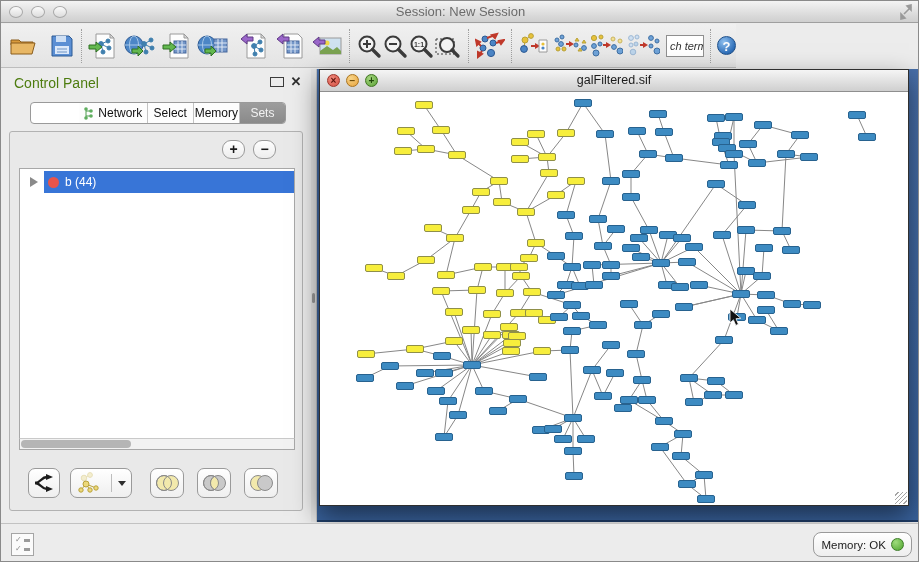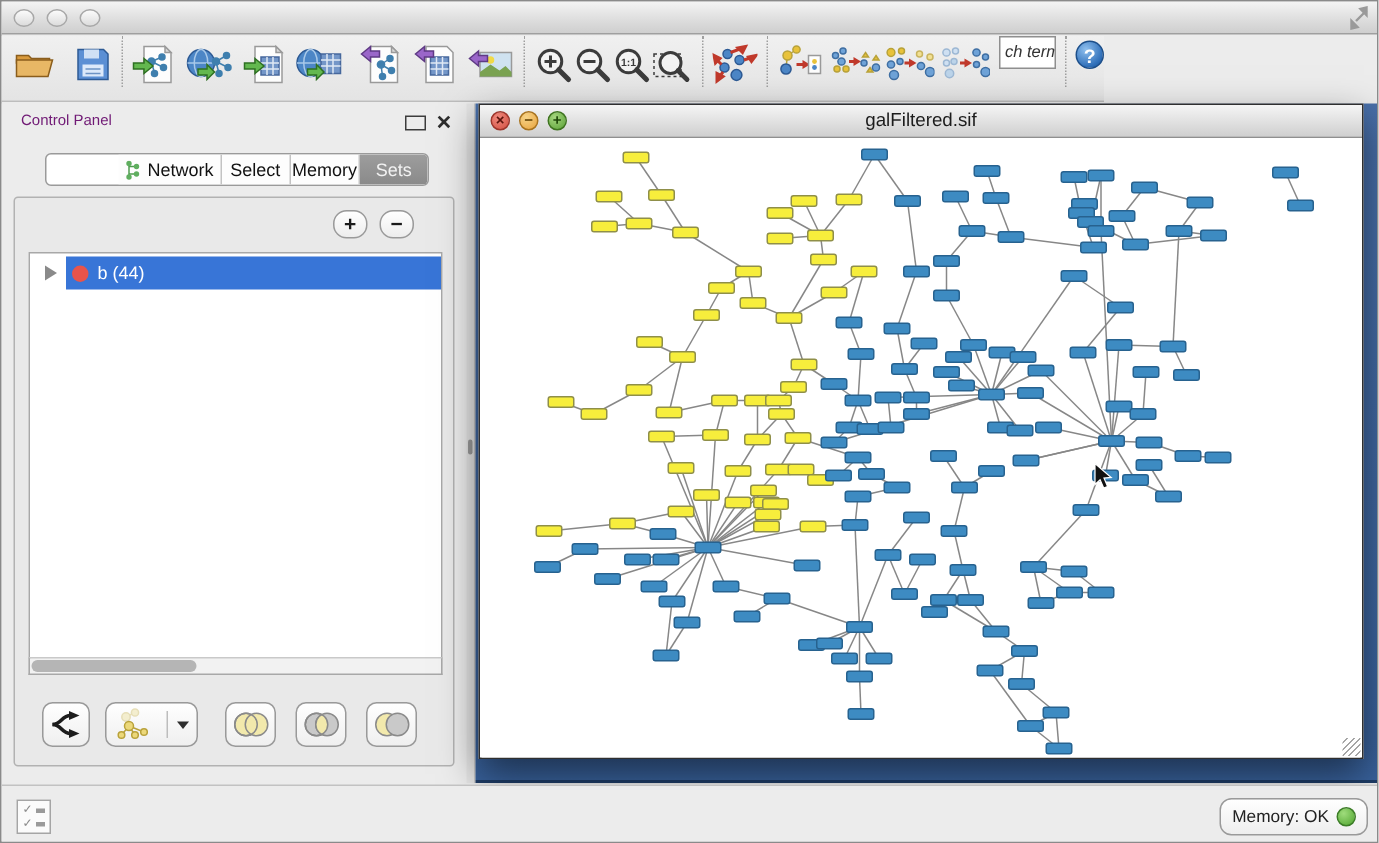--- a/index.html
+++ b/index.html
@@ -7,32 +7,32 @@
   .app{position:relative;width:919px;height:562px;overflow:hidden;background:#ececec;border:1px solid #8a8a8a;}
   
   .titlebar{position:absolute;left:0;top:0;width:919px;height:22px;
     background:linear-gradient(#f4f4f4,#d9d9d9 70%,#cfcfcf);border-bottom:1px solid #9f9f9f;}
   .traffic{position:absolute;top:5px;left:8px;display:flex;gap:8px;}
   .tl{width:12px;height:12px;border-radius:50%;border:1px solid #a8a8a8;background:linear-gradient(#fbfbfb,#dcdcdc);}
   .main-title{position:absolute;left:0;right:0;top:3px;text-align:center;font-size:13px;color:#6b6b6b;}
   .win-expand{position:absolute;right:6px;top:3px;width:16px;height:16px;}
   
   .toolbar{position:absolute;left:0;top:23px;width:735px;height:44px;background:linear-gradient(#f0f0f0,#e4e4e4);
-    border-bottom:1px solid #bdbdbd;display:flex;align-items:flex-start;}
+    border-bottom:1px solid #bdbdbd;display:flex;align-items:center;}
   .tb-btn{width:38px;height:38px;border:none;background:transparent;display:flex;align-items:center;justify-content:center;padding:0;}
   .tb-sep{width:1px;height:34px;border-left:1px dotted #9f9f9f;margin:0 6px;}
   .search-box{width:50px;height:22px;border:1px solid #8f8f8f;background:#fff;font-style:italic;font-size:11px;
     color:#333;padding:2px 3px;overflow:hidden;white-space:nowrap;line-height:17px;}
   .help-btn{width:24px;height:24px;border:none;background:transparent;display:flex;align-items:center;justify-content:center;padding:0;}
   .help-circle{width:19px;height:19px;border-radius:50%;background:radial-gradient(circle at 35% 30%,#8fc0ef,#2f6fb9 70%,#1d4f8a);
     color:#fff;font-weight:bold;font-size:13px;text-align:center;line-height:19px;border:1px solid #1d4f8a;}
   
   .control-panel{position:absolute;left:0;top:68px;width:310px;height:454px;background:#ececec;}
   .cp-header{position:absolute;left:0;top:0;width:100%;height:28px;}
-  .cp-title{position:absolute;left:13px;top:6px;font-size:10px;color:#701a75;}
+  .cp-title{position:absolute;left:13px;top:6px;font-size:14px;color:#4d7c0f;}
   .cp-float{position:absolute;right:27px;top:8px;width:10px;height:10px;border:1.5px solid #3c3c3c;background:transparent;}
   .cp-close{position:absolute;right:8px;top:6px;width:14px;height:14px;border:none;background:transparent;
     font-size:13px;font-weight:bold;color:#2e2e2e;line-height:14px;padding:0;}
   .tabbar{position:absolute;left:29px;top:33px;width:256px;height:22px;display:flex;border:1px solid #9a9a9a;
     border-radius:4px;overflow:hidden;background:#fff;padding-left:48px;}
   .tab{flex:1;display:flex;align-items:center;justify-content:center;font-size:12px;color:#111;background:#fdfdfd;
     border-right:1px solid #c3c3c3;gap:4px;}
   .tab:last-child{border-right:none;}
   .tab.active{background:linear-gradient(#9d9d9d,#8a8a8a);color:#f2f2f2;}
   .cp-panel{position:absolute;left:8px;top:62px;width:294px;height:380px;border:1px solid #b2b2b2;border-radius:3px;background:#e9e9e9;}
@@ -84,20 +84,21 @@
 <body>
 
 <div class="app">
 
   <div class="titlebar">
     <div class="traffic">
       <button class="tl"></button>
       <button class="tl"></button>
       <button class="tl"></button>
     </div>
+    <div class="main-title">Session: New Session</div>
     <div class="win-expand">
       <svg width="16" height="16" viewBox="0 0 16 16">
         <g stroke="#9a9a9a" stroke-width="1.6" fill="#9a9a9a">
           <line x1="6" y1="10" x2="13" y2="3"></line>
             <polygon points="13,1 13,6 9,2"></polygon>
             <polygon points="3,15 3,10 7,14"></polygon>
         </g>
       </svg>
     </div>
   </div>

